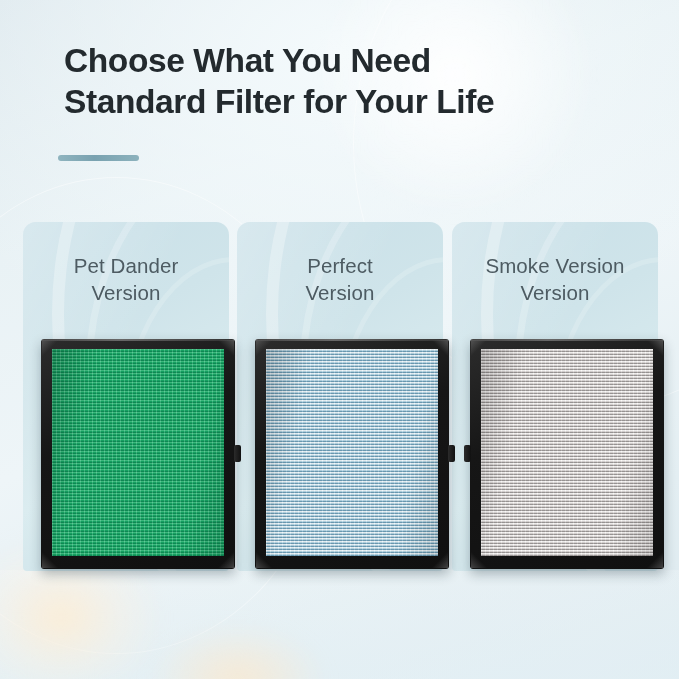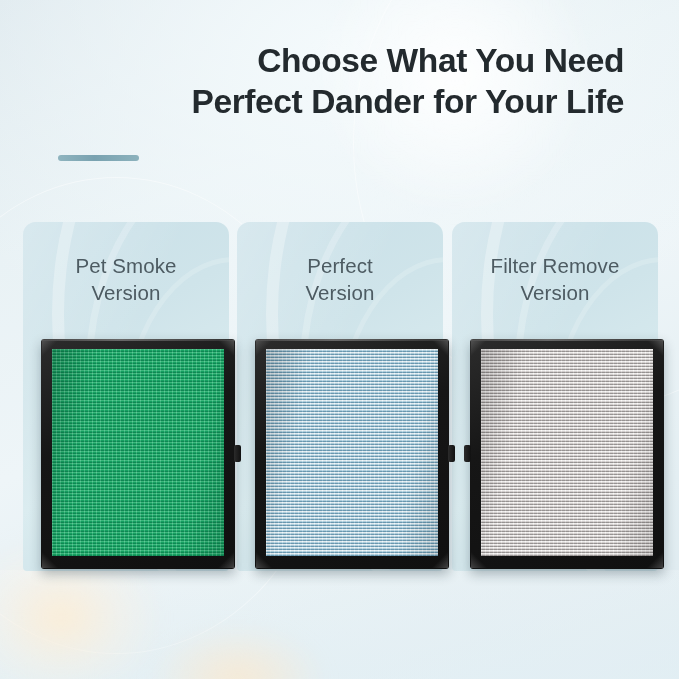--- a/index.html
+++ b/index.html
@@ -43,21 +43,21 @@
   .bg-arc.a1{left:-14%;top:26%;width:62%;height:70%;}
   .bg-arc.a2{left:52%;top:-18%;width:70%;height:78%;}
 
   
   .headline{
     position:absolute;left:64px;top:41px;width:560px;
     font-size:33.5px;line-height:1.21;
     font-weight:bold;letter-spacing:-0.4px;
     color:#232a2e;
   }
-  .headline .ln{display:block;white-space:nowrap;text-align:right;}
+  .headline .ln{display:block;white-space:nowrap;}
   .divider{
     position:absolute;left:58px;top:155px;
     width:81px;height:6px;border-radius:3px;
     background:linear-gradient(90deg,#8fb4bf 0%,#79a2b0 45%,#8cb2bd 100%);
   }
 
   
   .cards{position:absolute;left:0;top:0;width:679px;height:679px;}
   .card{
     position:absolute;top:222px;width:206px;height:349px;
@@ -166,33 +166,33 @@
   <div class="bg-base"></div>
   <div class="bg-arc a1"></div>
   <div class="bg-arc a2"></div>
   <div class="glow-top"></div>
   <div class="glow-bottom-sheen"></div>
   <div class="glow-warm-left"></div>
   <div class="glow-warm-bottom"></div>
 
   <div class="headline">
     <span class="ln">Choose What You Need</span>
-    <span class="ln">Perfect Dander for Your Life</span>
+    <span class="ln">Standard Filter for Your Life</span>
   </div>
   <div class="divider"></div>
 
   <div class="cards">
 
     <div class="card c1">
       <div class="card-arc s1"></div>
       <div class="card-arc s2"></div>
       <div class="card-arc s3"></div>
       <div class="card-sheen"></div>
       <div class="card-title">
-        <span class="tl">Pet Smoke</span>
+        <span class="tl">Pet Dander</span>
         <span class="tl">Version</span>
       </div>
     </div>
 
     <div class="card c2">
       <div class="card-arc s1"></div>
       <div class="card-arc s2"></div>
       <div class="card-arc s3"></div>
       <div class="card-sheen"></div>
       <div class="card-title">
@@ -200,21 +200,21 @@
         <span class="tl">Version</span>
       </div>
     </div>
 
     <div class="card c3">
       <div class="card-arc s1"></div>
       <div class="card-arc s2"></div>
       <div class="card-arc s3"></div>
       <div class="card-sheen"></div>
       <div class="card-title">
-        <span class="tl">Filter Remove</span>
+        <span class="tl">Smoke Version</span>
         <span class="tl">Version</span>
       </div>
     </div>
 
     <div class="filter f1">
       <div class="frame-hl"></div>
       <div class="frame-inner">
         <div class="pleats green"></div>
         <div class="vgrid"></div>
         <div class="inner-shade"></div>

